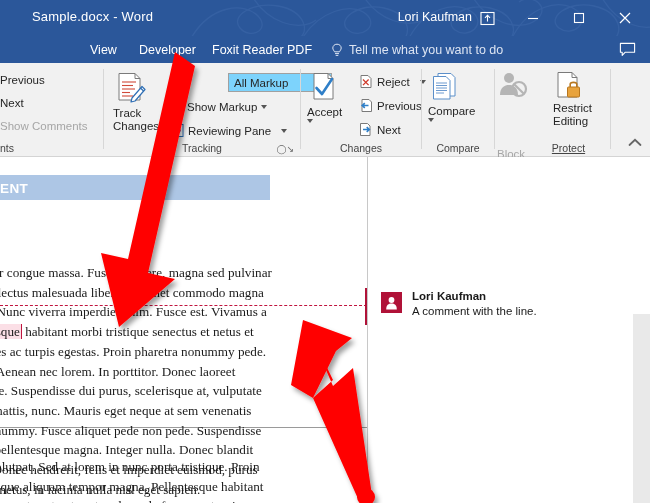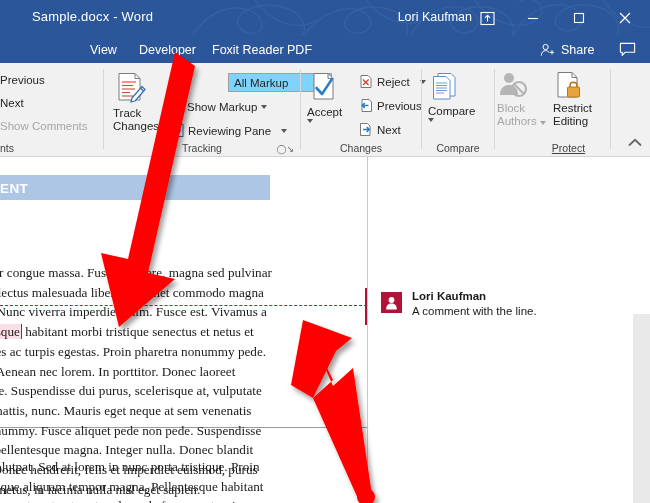--- a/index.html
+++ b/index.html
@@ -86,21 +86,21 @@
     position: absolute; bottom: 3px; left: 0; width: 100%;
     text-align: center; font-size: 10.5px; color: #444444;
     white-space: nowrap;
   }
   .big-btn {
     position: absolute; display: flex; flex-direction: column;
     align-items: flex-start; justify-content: flex-start;
     font-size: 11.5px; color: #262626; text-align: center;
     line-height: 13px; white-space: nowrap;
   }
-  .big-btn.disabled { color: #a6a6a6; }
+  .big-btn.disabled { color: #a6a6a6; gap: 46px; }
   .small-btn {
     position: absolute; display: flex; align-items: center; gap: 4px;
     font-size: 11.5px; color: #262626; white-space: nowrap;
   }
   .small-btn.disabled { color: #a6a6a6; }
   .markup-combo {
     position: absolute; background: #7dd3fc; border: 1px solid #a0a0a0;
     display: flex; align-items: center;
     font-size: 11.5px; color: #262626; padding-left: 5px; margin-left: 40px;
   }
@@ -245,29 +245,29 @@
     <div class="tab" style="left:80px;">
       <span>View</span>
     </div>
     <div class="tab" style="left:129px;">
       <span>Developer</span>
     </div>
     <div class="tab" style="left:202px;">
       <span>Foxit Reader PDF</span>
     </div>
 
-
-    <div class="share-btn" style="left:540px;">
-      <svg width="16" height="14" viewBox="0 0 16 14">
-        <circle cx="5.6" cy="4" r="2.6" fill="none" stroke="#ffffff" stroke-width="1"></circle>
-        <path d="M1.4 12.6 C1.4 9 3.4 7.6 5.6 7.6 C7.1 7.6 8.5 8.3 9.3 9.7" fill="none" stroke="#ffffff" stroke-width="1"></path>
-        <path d="M12 7.2 L12 11.4 M9.9 9.3 L14.1 9.3" stroke="#ffffff" stroke-width="1"></path>
-      </svg>
-      <span>Share</span>
-    </div>
+    <div class="tellme" style="left:331px;">
+      <svg width="12" height="14" viewBox="0 0 12 14">
+        <path d="M6 1.2 C3.4 1.2 1.8 3 1.8 5 C1.8 6.6 3 7.6 3.5 8.8 L8.5 8.8 C9 7.6 10.2 6.6 10.2 5 C10.2 3 8.6 1.2 6 1.2 Z" fill="none" stroke="#dce4f2" stroke-width="1"></path>
+        <line x1="4" y1="10.6" x2="8" y2="10.6" stroke="#dce4f2" stroke-width="1"></line>
+        <line x1="4.7" y1="12.4" x2="7.3" y2="12.4" stroke="#dce4f2" stroke-width="1"></line>
+      </svg>
+      <span>Tell me what you want to do</span>
+    </div>
+
 
     <div class="comment-btn" style="left:610px;">
       <svg width="17" height="15" viewBox="0 0 17 15">
         <path d="M1.4 1.4 L15.6 1.4 L15.6 10.2 L6.3 10.2 L3.2 13.4 L3.2 10.2 L1.4 10.2 Z" fill="none" stroke="#ffffff" stroke-width="1.1" stroke-linejoin="round"></path>
       </svg>
     </div>
   </div>
 
   <div class="ribbon">
 

